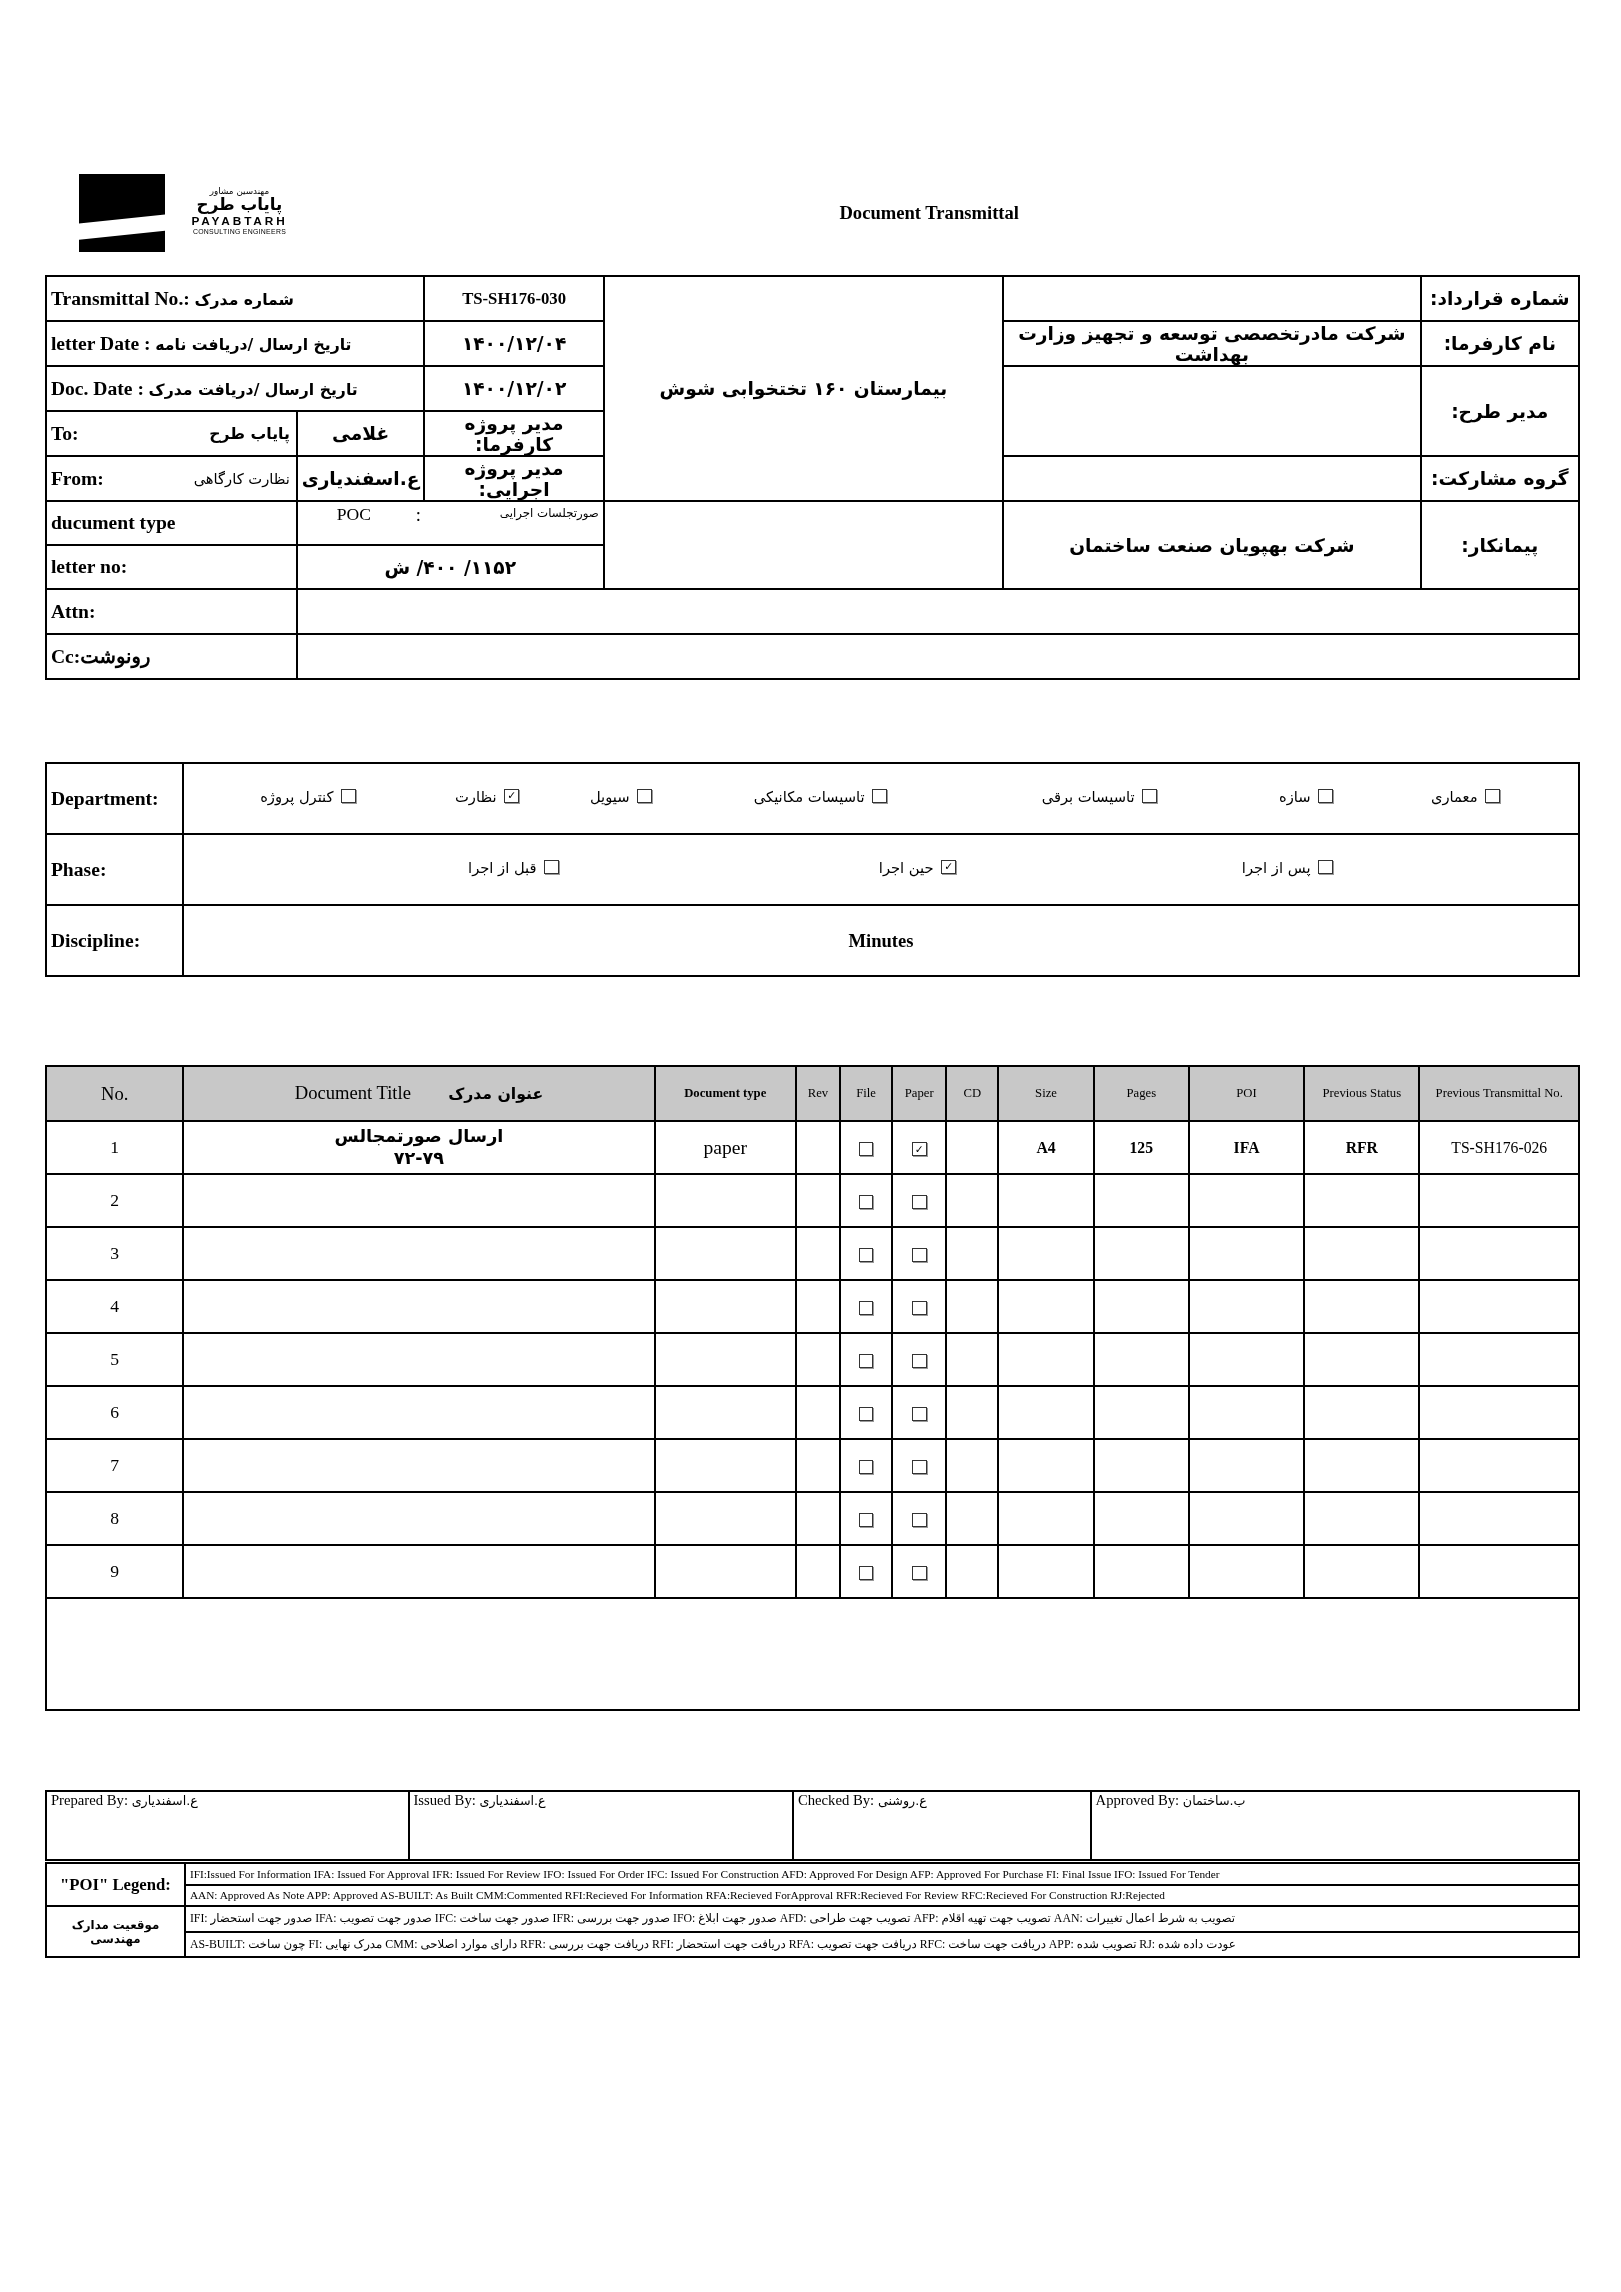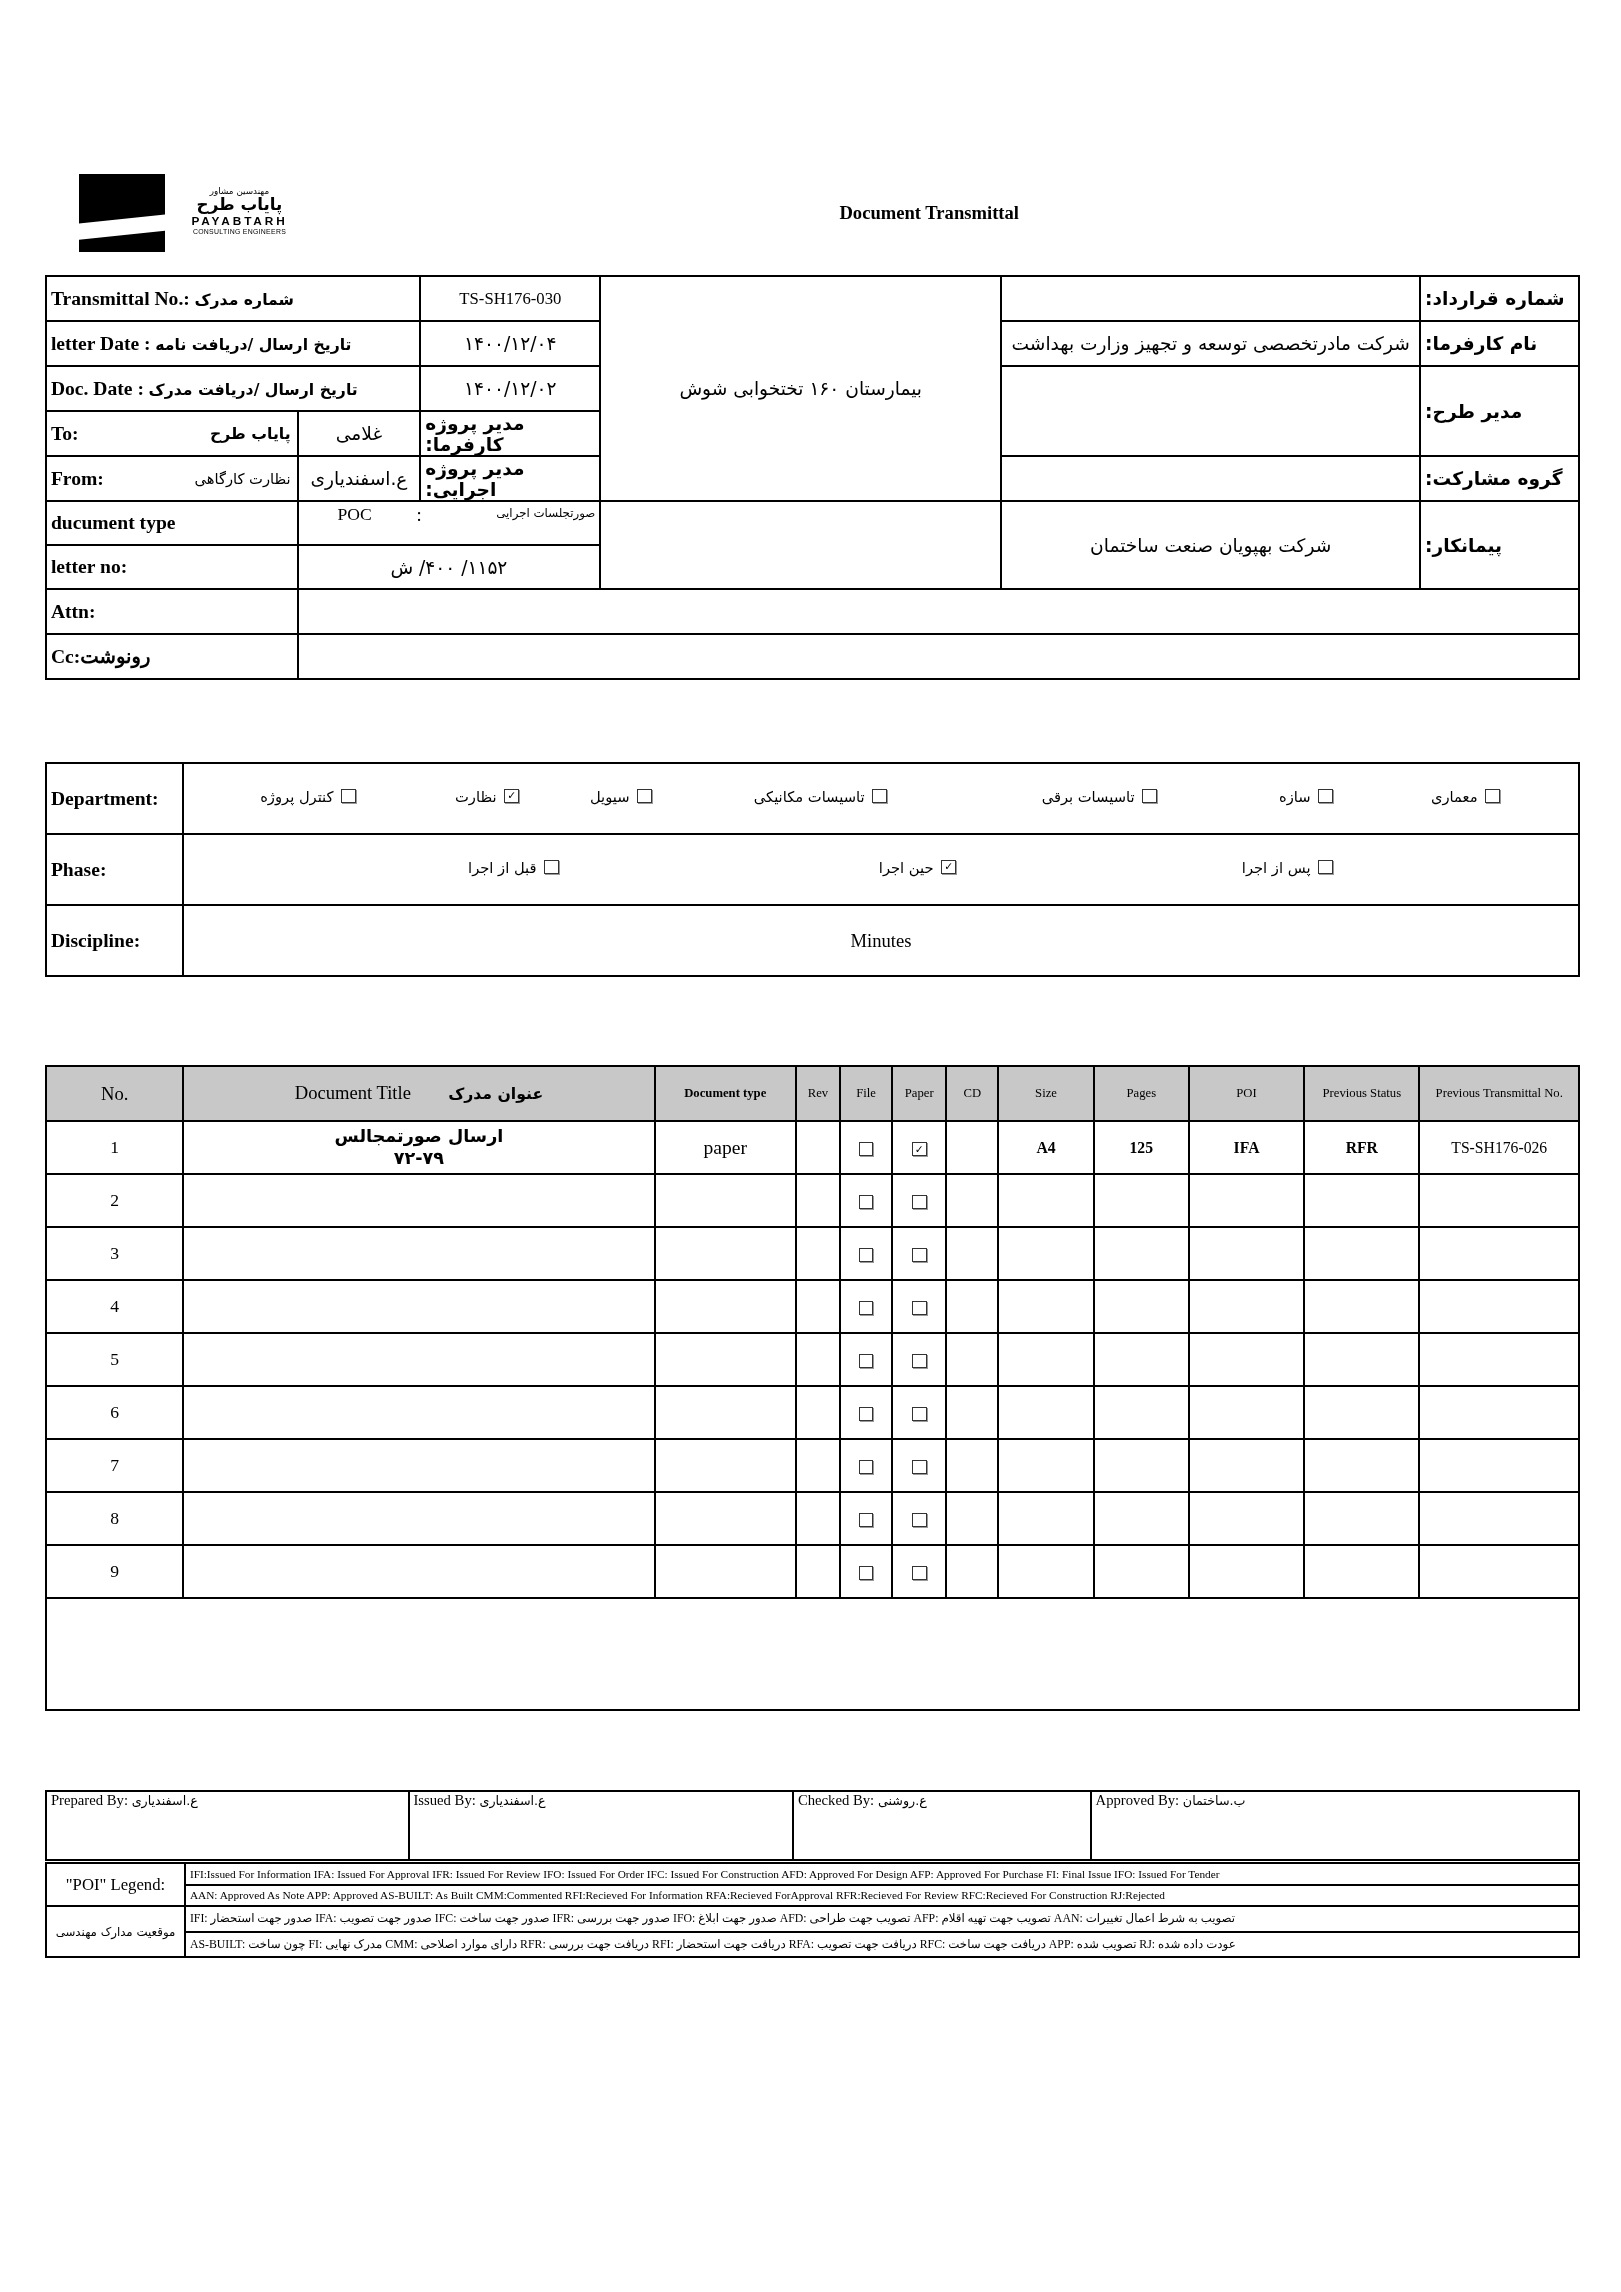--- a/index.html
+++ b/index.html
@@ -17,22 +17,22 @@
   table { border-collapse:collapse; position:absolute; }
   td, th { border:2px solid #000; padding:0 3.9px; font-family:"Liberation Serif", serif; }
   .thick { border-width:2.9px; }
 
   
   #hdr { left:45px; top:275px; width:1535px; }
   #hdr td { font-size:18.6px; height:43px; }
   .lbl-en { font-weight:bold; font-size:19.6px; }
   .fa { direction:rtl; font-family:"DejaVu Sans", sans-serif; font-size:14.7px; }
   .fa-b { direction:rtl; font-family:"DejaVu Sans", sans-serif; font-size:15.7px; font-weight:bold; }
-  .ctr { text-align:center; }
-  .rt { text-align:left; }
+  .ctr { text-align:center;font-weight:bold; }
+  .rt { text-align:center; }
 
   
   #dept { left:45px; top:762px; width:1535px; }
   #dept td { height:69px; }
   .cb { display:inline-block; width:12.7px; height:12.7px; border:1.5px solid #333; vertical-align:middle; font-size:10.8px; line-height:12.7px; text-align:center; box-shadow:1px 1px 0 #999; }
   .opt { display:inline-flex; align-items:center; gap:7.8px; direction:rtl; font-family:"DejaVu Sans", sans-serif; font-size:14.7px; position:absolute; }
   .opt .cb { order:-1; }
 
   
   #docs { left:45px; top:1065px; width:1535px; }

